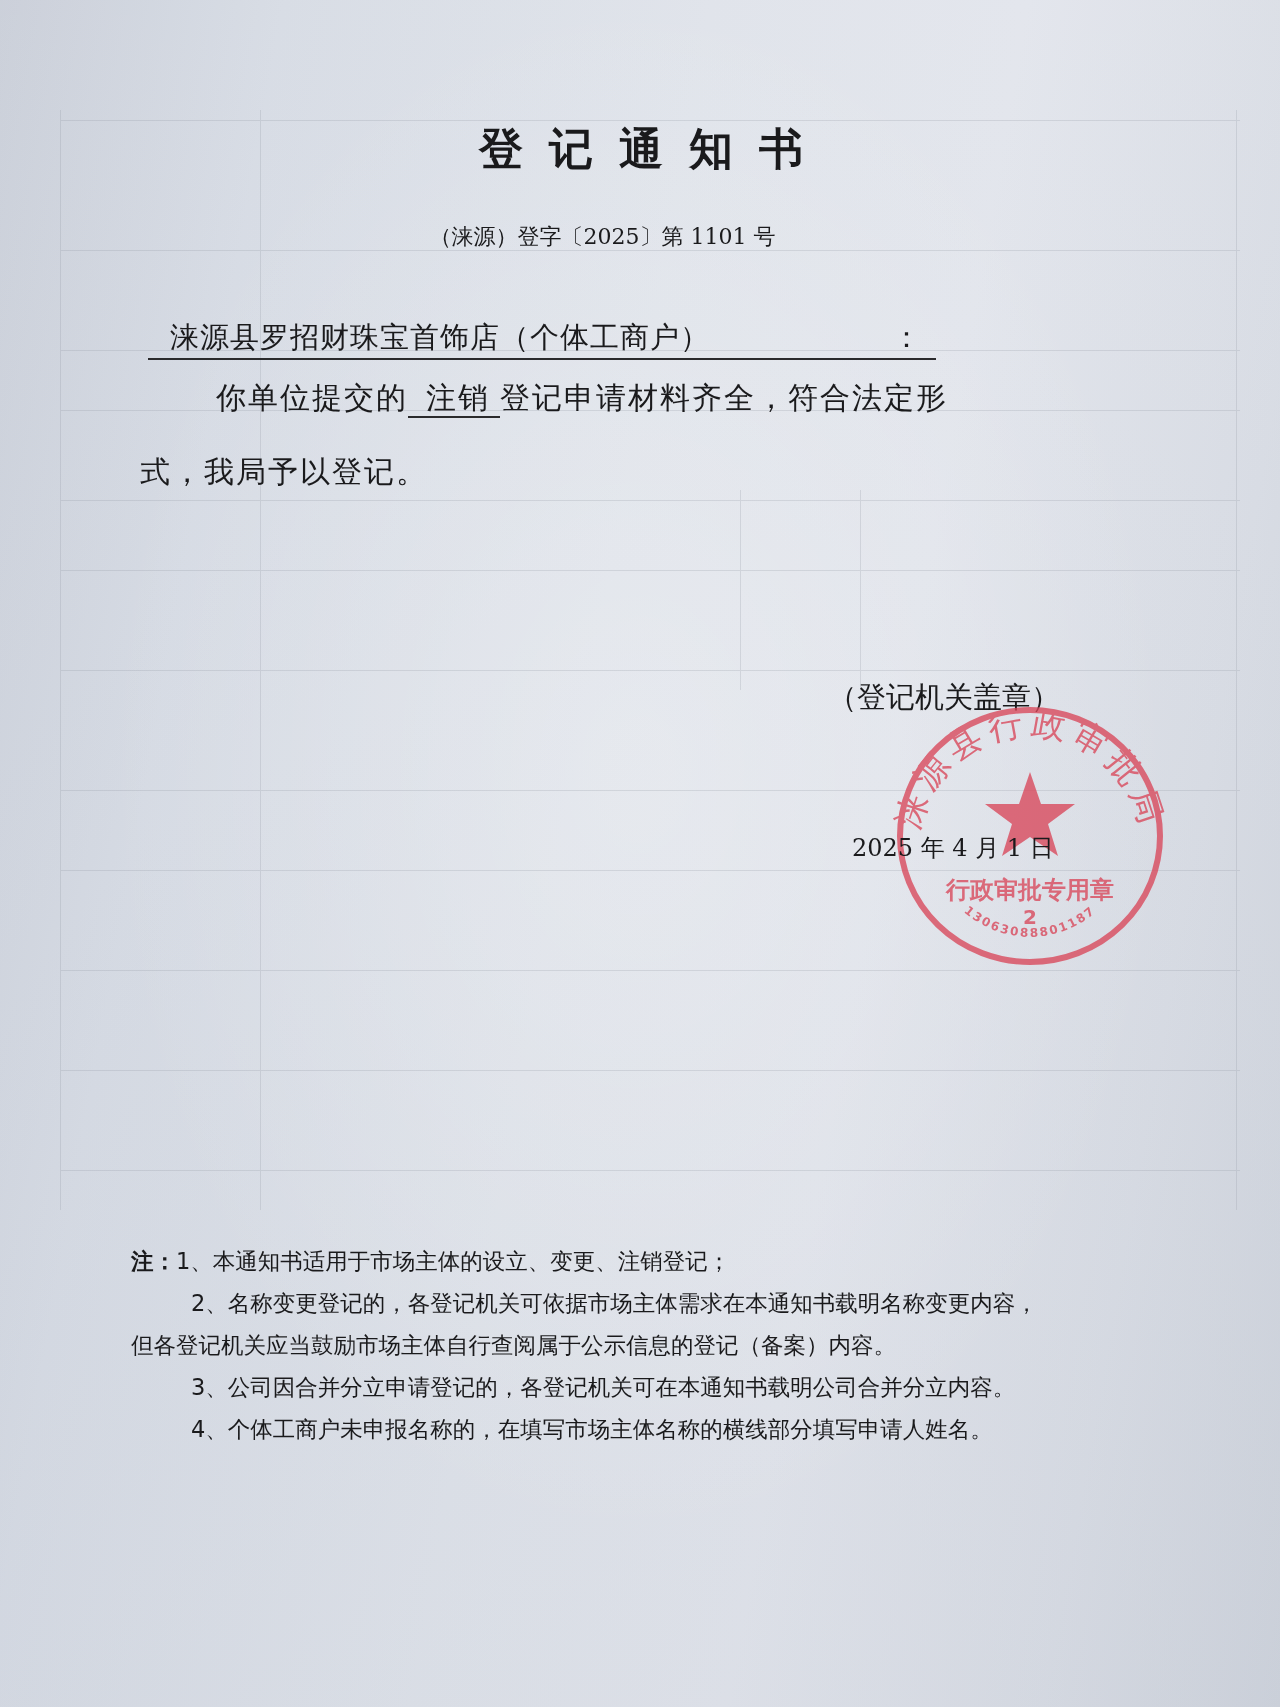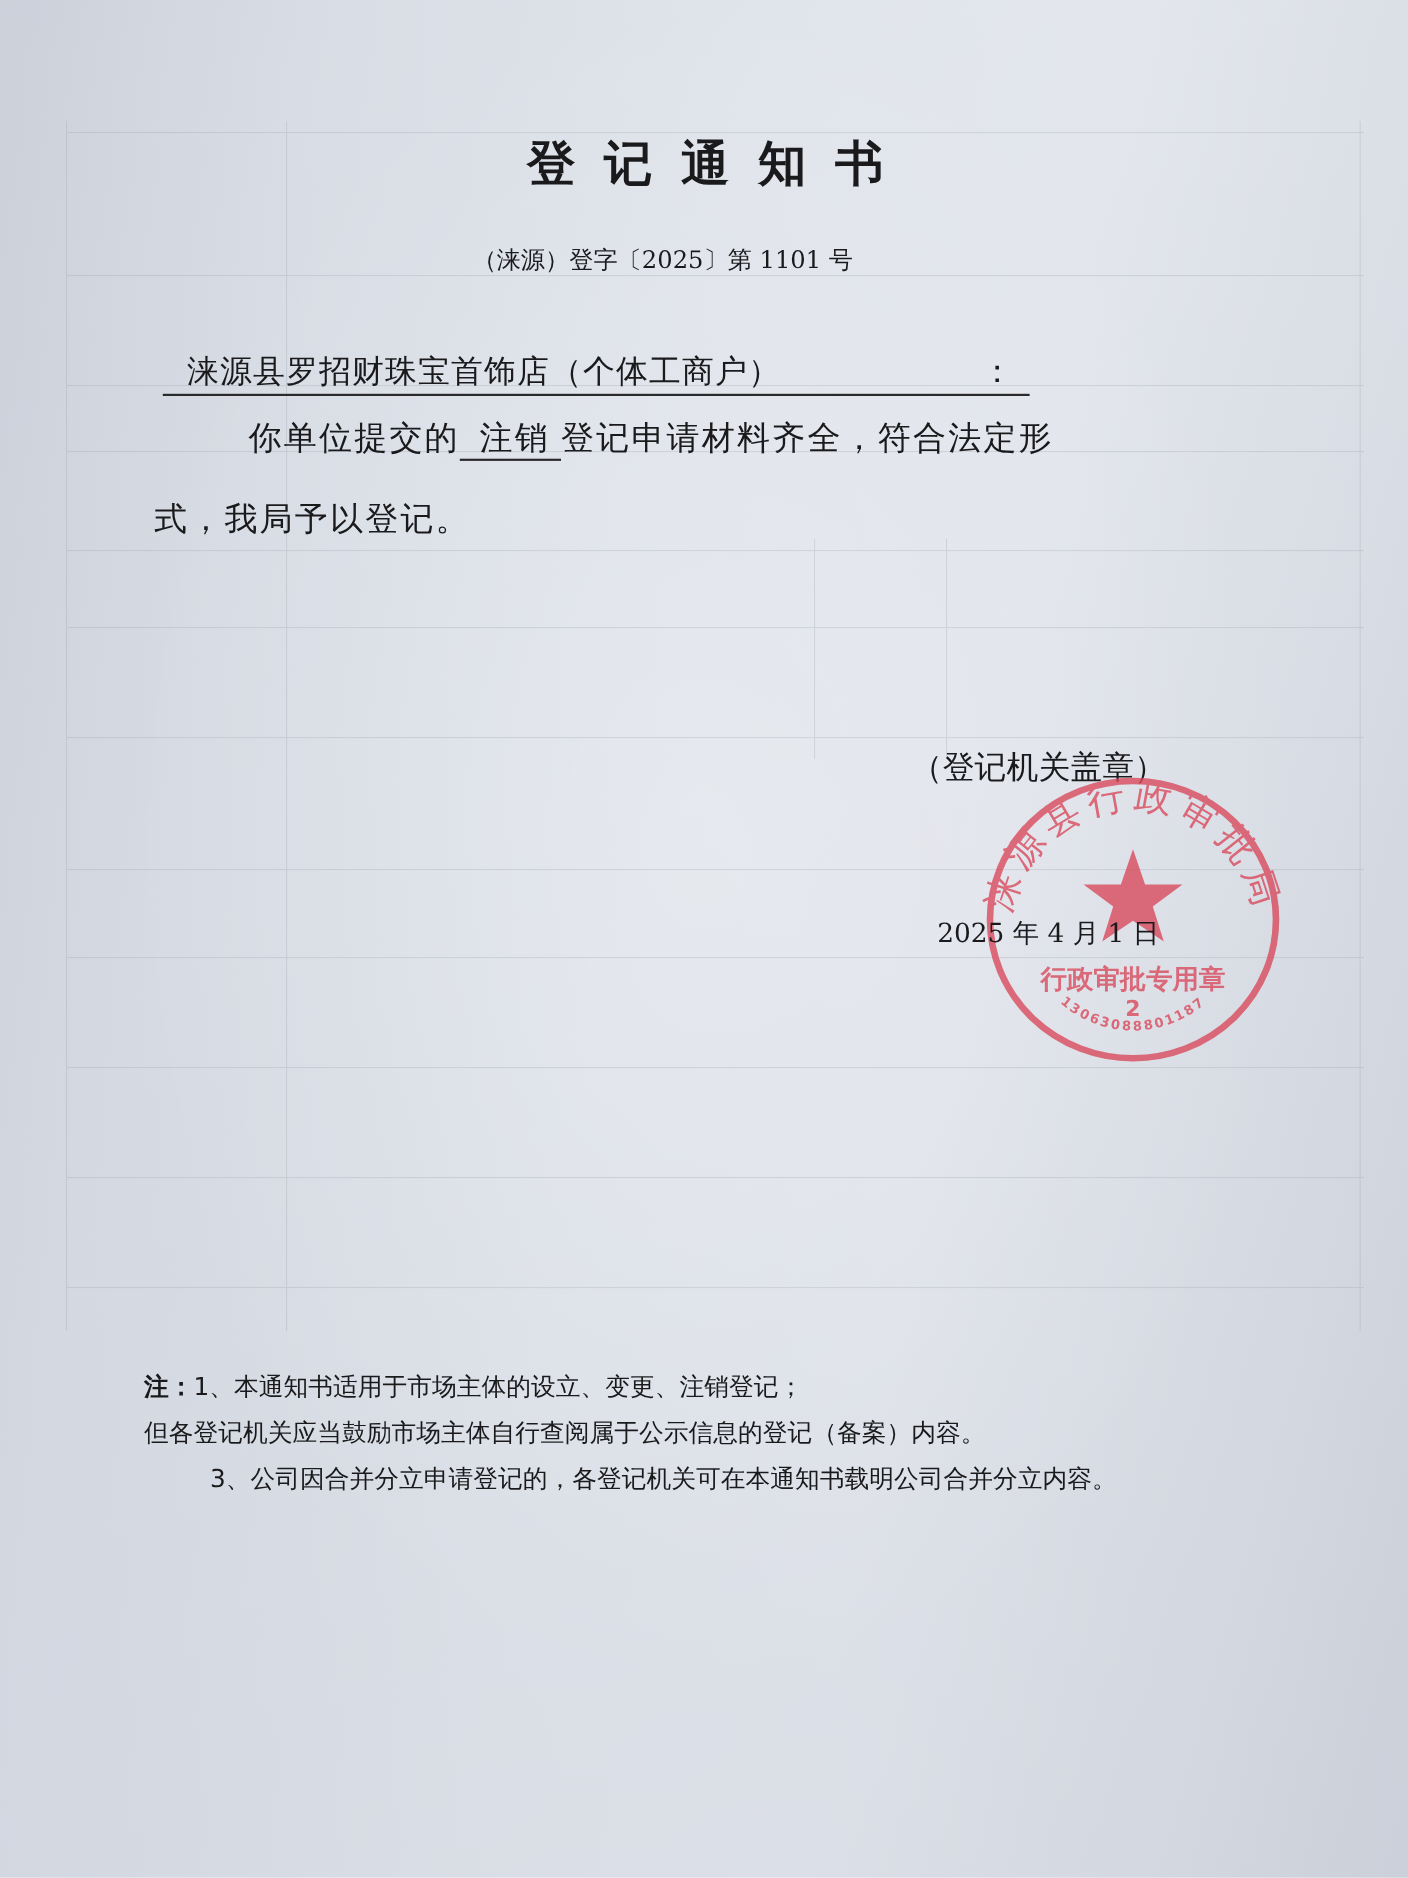--- a/index.html
+++ b/index.html
@@ -79,21 +79,21 @@
       position: absolute;
       right: 14px;
       top: 0;
     }
     .body-line {
       position: absolute;
       font-family: "DejaVu Sans", "Liberation Sans", sans-serif;
       font-size: 30px;
       letter-spacing: 2px;
     }
-    .line1 { top: 378px; left: 226px; }
+    .line1 { top: 378px; left: 216px; }
     .line2 { top: 452px; left: 140px; }
     .fill {
       display: inline-block;
       border-bottom: 2px solid #2a2a2c;
       padding: 0 10px 0 18px;
       line-height: 36px;
     }
     .seal-label {
       position: absolute;
       top: 678px;
@@ -187,15 +187,17 @@
   <text x="148" y="226" text-anchor="middle" font-family="DejaVu Sans, sans-serif" font-size="20" font-weight="bold" fill="#d9475a">2</text>
   <text font-family="DejaVu Sans, sans-serif" font-size="12" font-weight="bold" fill="#d9475a" letter-spacing="2">
     <textPath href="#bottomArc" startOffset="50%" text-anchor="middle">13063088801187</textPath>
   </text>
 </svg>
 
 <div class="date">2025 年 4 月 1 日</div>
 
 <div class="notes">
   <div class="p"><span class="lbl">注：</span><span>1、本通知书适用于市场主体的设立、变更、注销登记；</span></div>
+  <div class="p indent">2、名称变更登记的，各登记机关可依据市场主体需求在本通知书载明名称变更内容，</div>
   <div class="p">但各登记机关应当鼓励市场主体自行查阅属于公示信息的登记（备案）内容。</div>
   <div class="p indent">3、公司因合并分立申请登记的，各登记机关可在本通知书载明公司合并分立内容。</div>
+  <div class="p indent">4、个体工商户未申报名称的，在填写市场主体名称的横线部分填写申请人姓名。</div>
 </div>
 
 </body></html>

